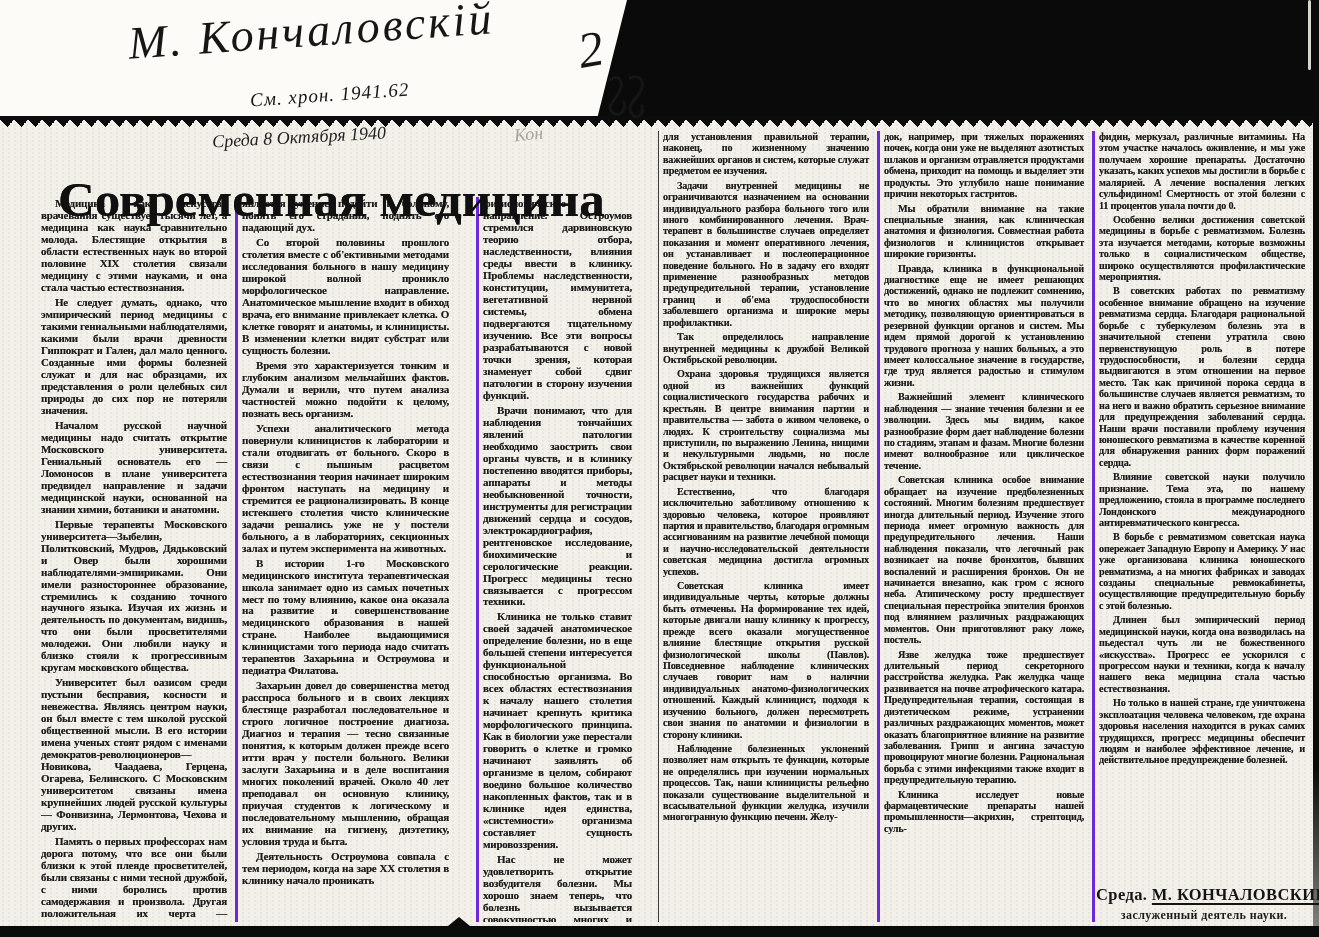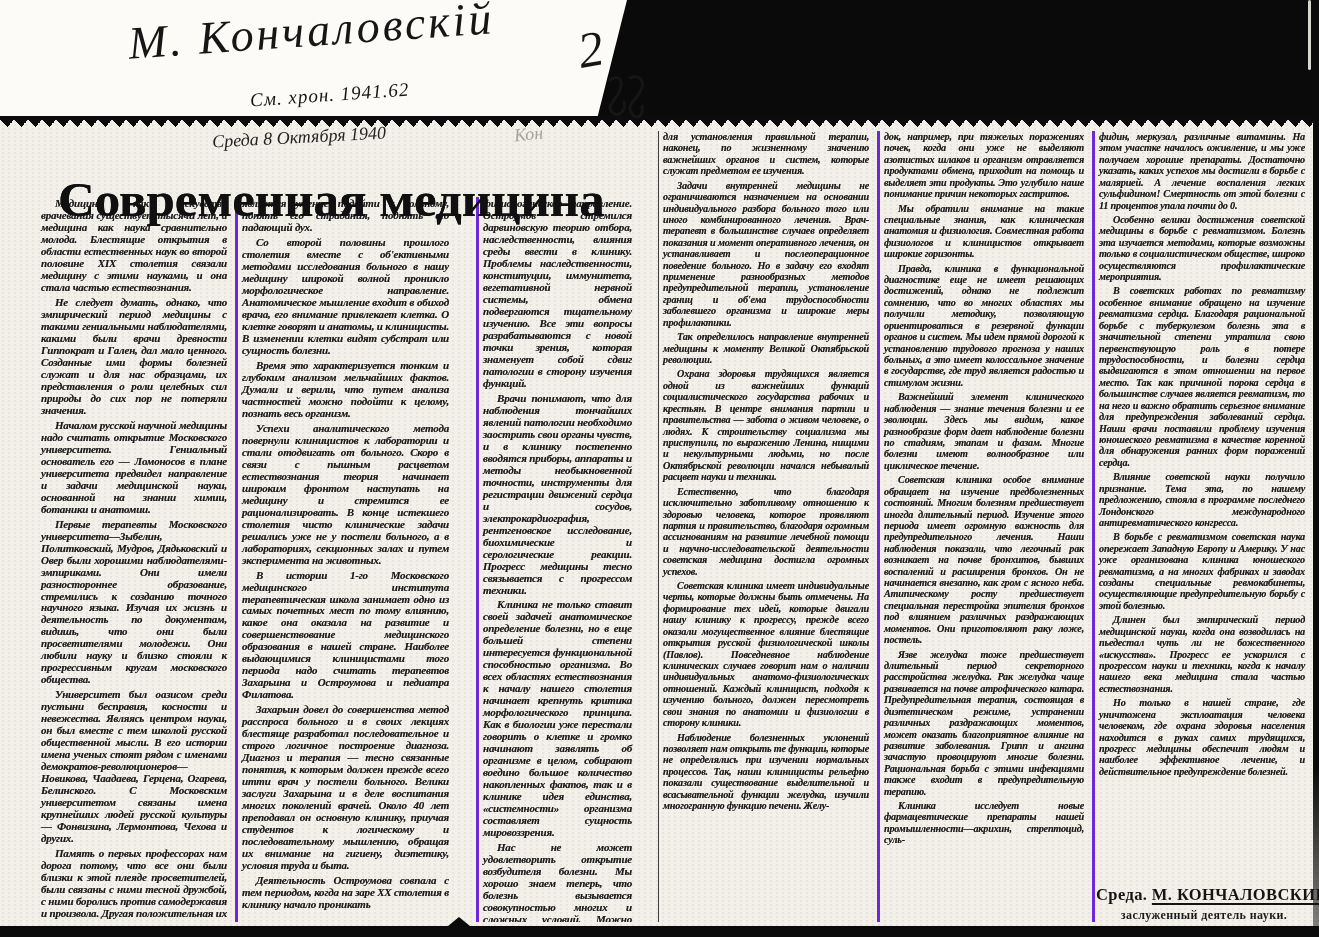--- a/index.html
+++ b/index.html
@@ -47,21 +47,20 @@
     transform:scaleX(1.04);transform-origin:left center;
     text-shadow:0 0 .6px #222;
   }
   
   .cols-left{position:absolute;left:37px;top:197px;width:620px;height:725px;display:flex;}
   .cols-right{position:absolute;left:658px;top:131px;width:654px;height:791px;display:flex;border-left:1px solid #3c3c3c;}
   .col{
     box-sizing:border-box;padding:0 8px 0 4px;overflow:hidden;
     text-align:justify;color:#1c1c1c;font-weight:700;letter-spacing:-.2px;
     text-shadow:0 0 .4px rgba(20,20,20,.55);
-    font-style:italic;
   }
   .cols-left .col{font-size:11px;line-height:1.09;}
   .cols-right .col{font-size:10.2px;line-height:1.12;}
   .col + .col{border-left:3px solid #6d28d9;}
   .col-1{width:198px;}.col-2{width:222px;}.col-3{width:164px;margin-left:19px;}
   .col-4{width:218px;}.col-5{width:215px;}.col-6{width:221px;}
   .col p{margin:0 0 3px;text-indent:14px;}
   .col:not(.first-col) .para-list p:first-child{text-indent:0;}
   
   .sig{margin-top:7px;text-align:center;white-space:nowrap;}
@@ -125,21 +124,21 @@
         <p>Внутренняя медицина, несмотря на то, что от нее отделилось много специальностей, все же остается до сих пор основной медицинской дисциплиной по глубине и широте затрагиваемых ею проблем, по стремлению вникнуть в сущность болезненных процессов и понять управляющие ими механизмы</p>
       </div>
   </div>
 </div>
 
 <div class="cols-right">
   <div class="col col-4">
     <div class="para-list">
         <p>для установления правильной терапии, наконец, по жизненному значению важнейших органов и систем, которые служат предметом ее изучения.</p>
         <p>Задачи внутренней медицины не ограничиваются назначением на основании индивидуального разбора больного того или иного комбинированного лечения. Врач-терапевт в большинстве случаев определяет показания и момент оперативного лечения, он устанавливает и послеоперационное поведение больного. Но в задачу его входят применение разнообразных методов предупредительной терапии, установление границ и об'ема трудоспособности заболевшего организма и широкие меры профилактики.</p>
-        <p>Так определилось направление внутренней медицины к моменту Великой Октябрьской революции.</p>
+        <p>Так определилось направление внутренней медицины к дружбой Великой Октябрьской революции.</p>
         <p>Охрана здоровья трудящихся является одной из важнейших функций социалистического государства рабочих и крестьян. В центре внимания партии и правительства — забота о живом человеке, о людях. К строительству социализма мы приступили, по выражению Ленина, нищими и некультурными людьми, но после Октябрьской революции начался небывалый расцвет науки и техники.</p>
         <p>Естественно, что благодаря исключительно заботливому отношению к здоровью человека, которое проявляют партия и правительство, благодаря огромным ассигнованиям на развитие лечебной помощи и научно-исследовательской деятельности советская медицина достигла огромных успехов.</p>
         <p>Советская клиника имеет индивидуальные черты, которые должны быть отмечены. На формирование тех идей, которые двигали нашу клинику к прогрессу, прежде всего оказали могущественное влияние блестящие открытия русской физиологической школы (Павлов). Повседневное наблюдение клинических случаев говорит нам о наличии индивидуальных анатомо-физиологических отношений. Каждый клиницист, подходя к изучению больного, должен пересмотреть свои знания по анатомии и физиологии в сторону клиники.</p>
         <p>Наблюдение болезненных уклонений позволяет нам открыть те функции, которые не определялись при изучении нормальных процессов. Так, наши клиницисты рельефно показали существование выделительной и всасывательной функции желудка, изучили многогранную функцию печени. Желу-</p>
       </div>
   </div>
   <div class="col col-5">
     <div class="para-list">
         <p>док, например, при тяжелых поражениях почек, когда они уже не выделяют азотистых шлаков и организм отравляется продуктами обмена, приходит на помощь и выделяет эти продукты. Это углубило наше понимание причин некоторых гастритов.</p>
         <p>Мы обратили внимание на такие специальные знания, как клиническая анатомия и физиология. Совместная работа физиологов и клиницистов открывает широкие горизонты.</p>

